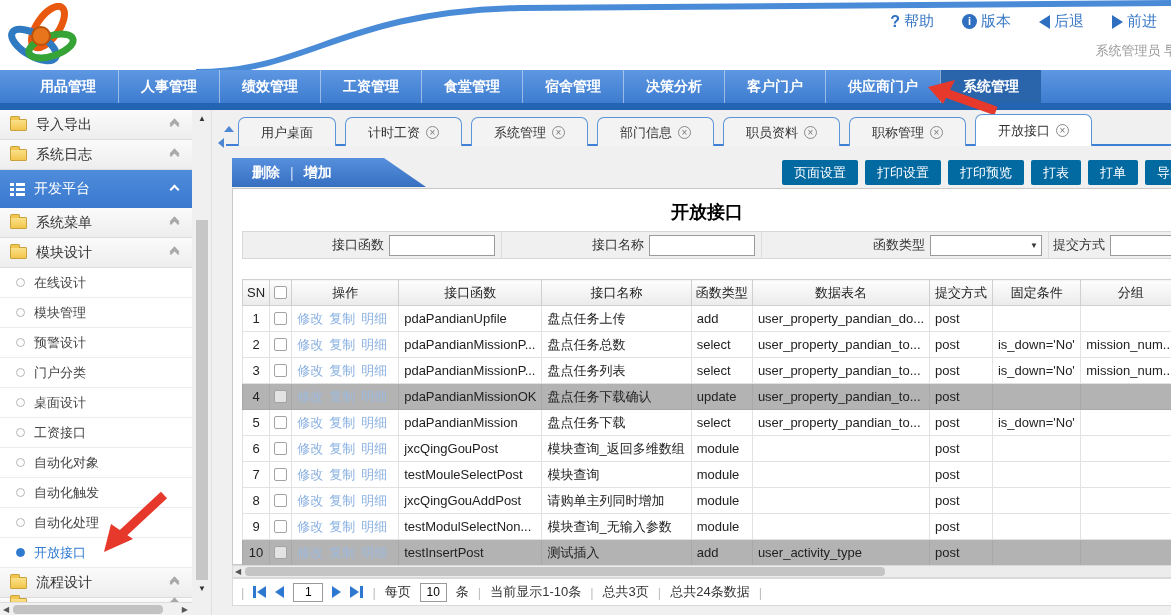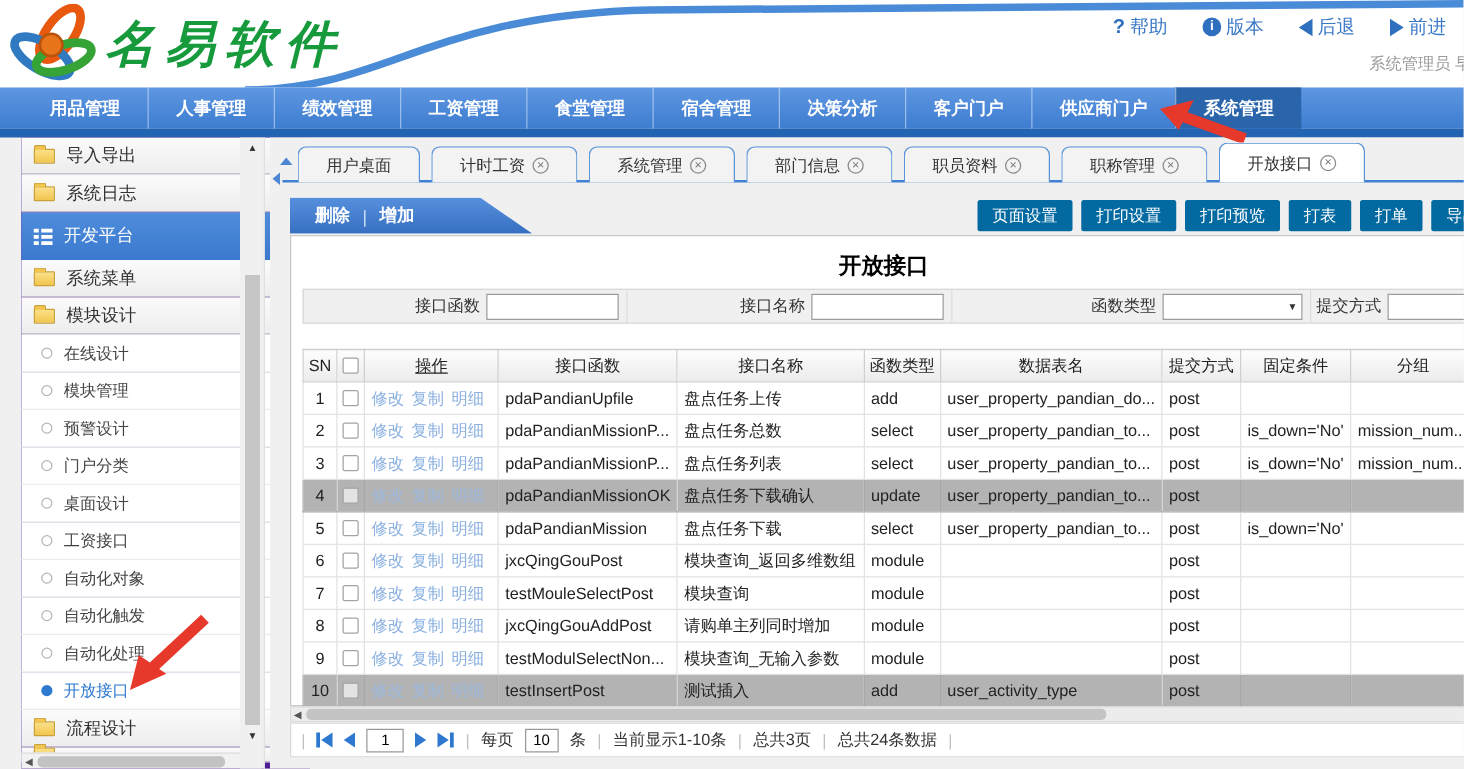--- a/index.html
+++ b/index.html
@@ -26,21 +26,21 @@
             background:linear-gradient(#5e97e2,#3d7ccf); display:flex; align-items:stretch; padding-left:18px; }
   .nav-item { color:#fff; font-size:14px; font-weight:bold; line-height:33px; padding:0 22px; position:relative; cursor:pointer; white-space:nowrap; }
   .nav-item + .nav-item { border-left:1px solid rgba(255,255,255,.45); }
   .nav-item.active { background:#2a65ac; }
   #navstrip { position:absolute; left:0; top:103px; width:1171px; height:7px; background:#2263b2; }
 
   
   .red-arrow { position:absolute; z-index:50; pointer-events:none; }
 
   
-  #sidebar { position:absolute; left:0; top:110px; width:231px; height:505px; background:#4c1d95; overflow:hidden;margin-left:17px; }
+  #sidebar { position:absolute; left:0; top:110px; width:192px; height:505px; background:#f9a8d4; overflow:hidden; }
   .sb-item { display:flex; align-items:center; gap:9px; padding-left:10px; cursor:pointer; }
   .sb-group { height:30px; background:linear-gradient(#fbfbfb,#ededed); border-bottom:1px solid #dcdcdc; color:#333; font-size:14px; }
   .sb-group-active { height:38px; background:linear-gradient(#4f8cdb,#3a79cf); color:#fff; font-size:14px;justify-content:center; }
   .sb-sub { height:30px; background:#fff; border-bottom:1px solid #ececec; color:#444; font-size:13px; padding-left:16px; }
   .sb-sub.active { color:#2f7ad0; }
   .folder { width:17px; height:12px; background:linear-gradient(#fbe089,#f2c64e); border:1px solid #caa23c; border-radius:1px; position:relative; flex:none; }
   .folder:before { content:""; position:absolute; top:-4px; left:-1px; width:8px; height:3px; background:#f2c64e; border:1px solid #caa23c; border-bottom:none; border-radius:2px 2px 0 0; }
   .grid-icon { width:15px; height:13px; display:flex; flex-direction:column; gap:2px; flex:none; }
   .grid-icon i { display:flex; gap:2px; height:3px; }
   .grid-icon i b { display:block; width:4px; background:#fff; }
@@ -124,21 +124,20 @@
   </svg>
   <div id="logo">
     <svg width="72" height="64" viewBox="0 0 72 64">
       <g fill="none" stroke-width="7">
         <ellipse cx="42" cy="24" rx="24" ry="11" stroke="#e8590f" transform="rotate(-55 42 24)"></ellipse>
         <ellipse cx="28" cy="42" rx="25" ry="11" stroke="#2f7ac0" transform="rotate(30 28 42)"></ellipse>
         <ellipse cx="45" cy="43" rx="23" ry="10" stroke="#35a335" transform="rotate(-18 45 43)"></ellipse>
       </g>
       <circle cx="35" cy="33" r="9" fill="#e8741c" stroke="#b9530a" stroke-width="2"></circle>
     </svg>
-    <span id="logo-text">名易软件</span>
   </div>
   <div id="quick-links">
       <span class="qlink">
         <span class="q-ico">?</span>
         <span>帮助</span>
       </span>
       <span class="qlink">
         <span class="i-circle">i</span>
         <span>版本</span>
       </span>
@@ -370,21 +369,21 @@
           <div class="f-select"><span></span></div>
         </div>
       </div>
     <table id="grid">
       <thead>
           <tr>
             <th style="width: 15px;">SN</th>
             <th style="width: 24px;">
               <div class="cb"></div>
             </th>
-            <th style="width: 90px; text-decoration: underline;">操作</th>
+            <th style="width: 90px;">操作</th>
             <th style="width: 142px;">接口函数</th>
             <th style="width: 166px;">接口名称</th>
             <th style="width: 64px;">函数类型</th>
             <th style="width: 170px;">数据表名</th>
             <th style="width: 93px;">提交方式</th>
             <th style="width: 95px;">固定条件</th>
             <th style="width: 120px;">分组</th>
           </tr>
         </thead>
       <tbody>

